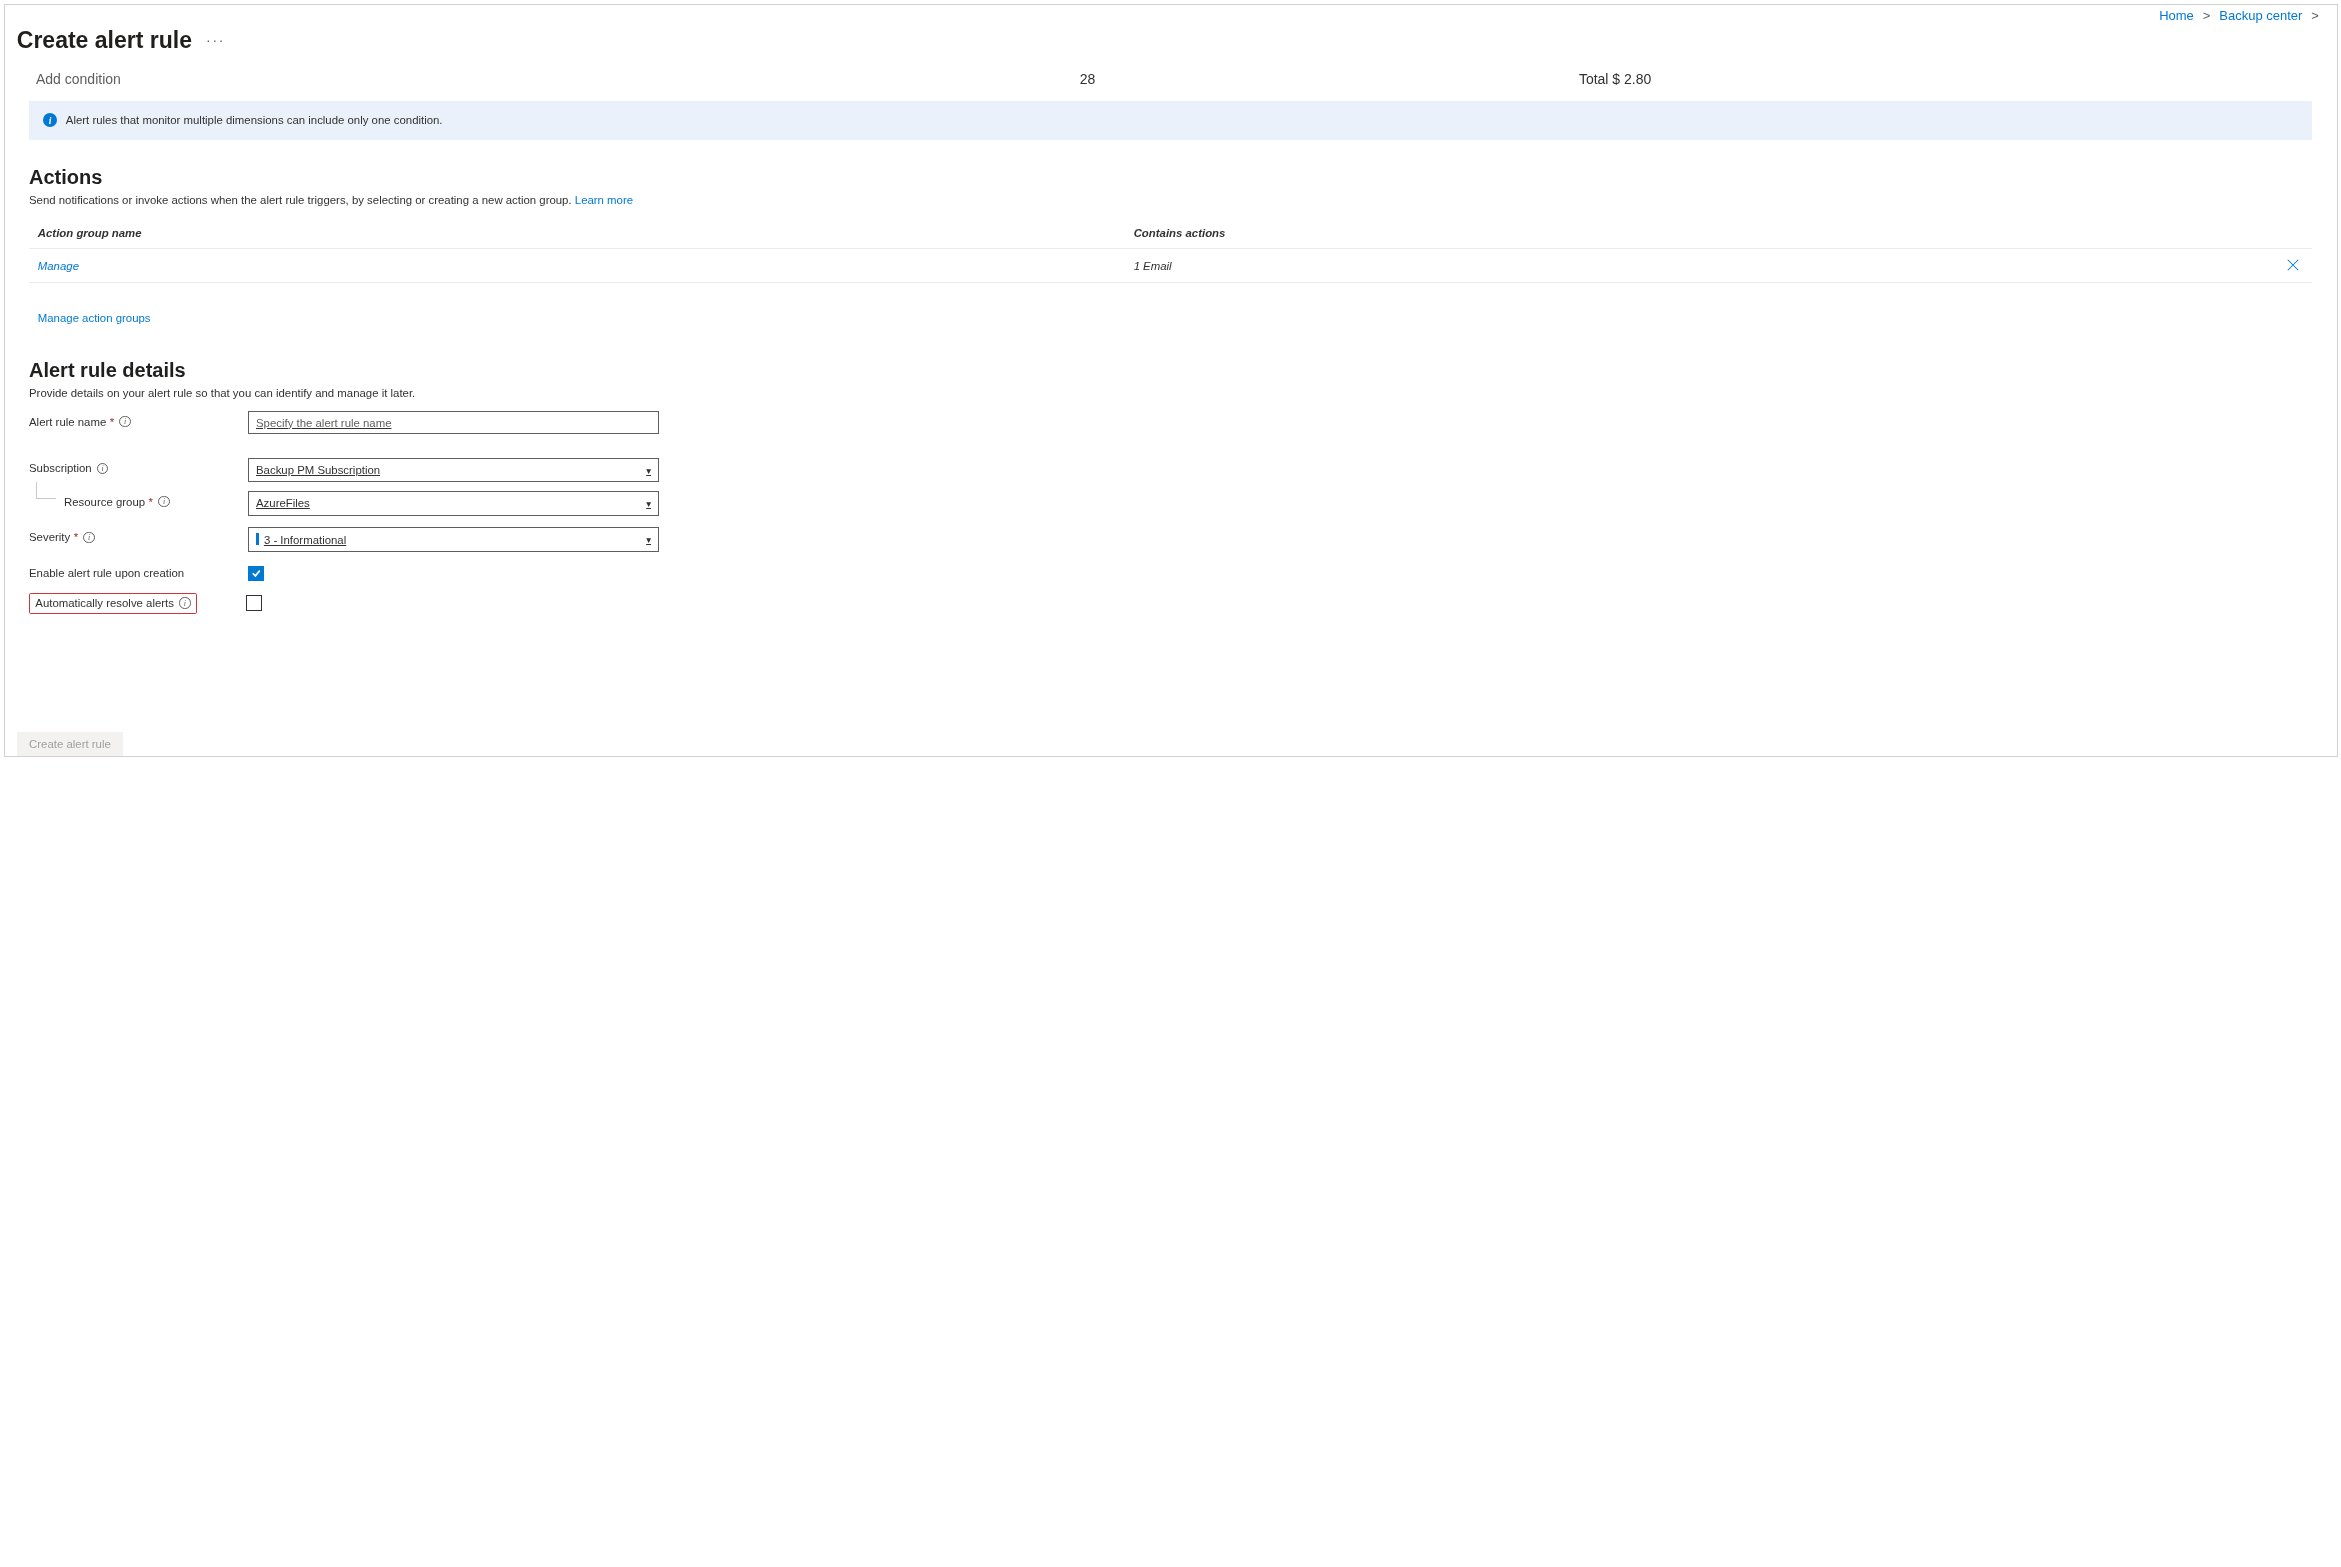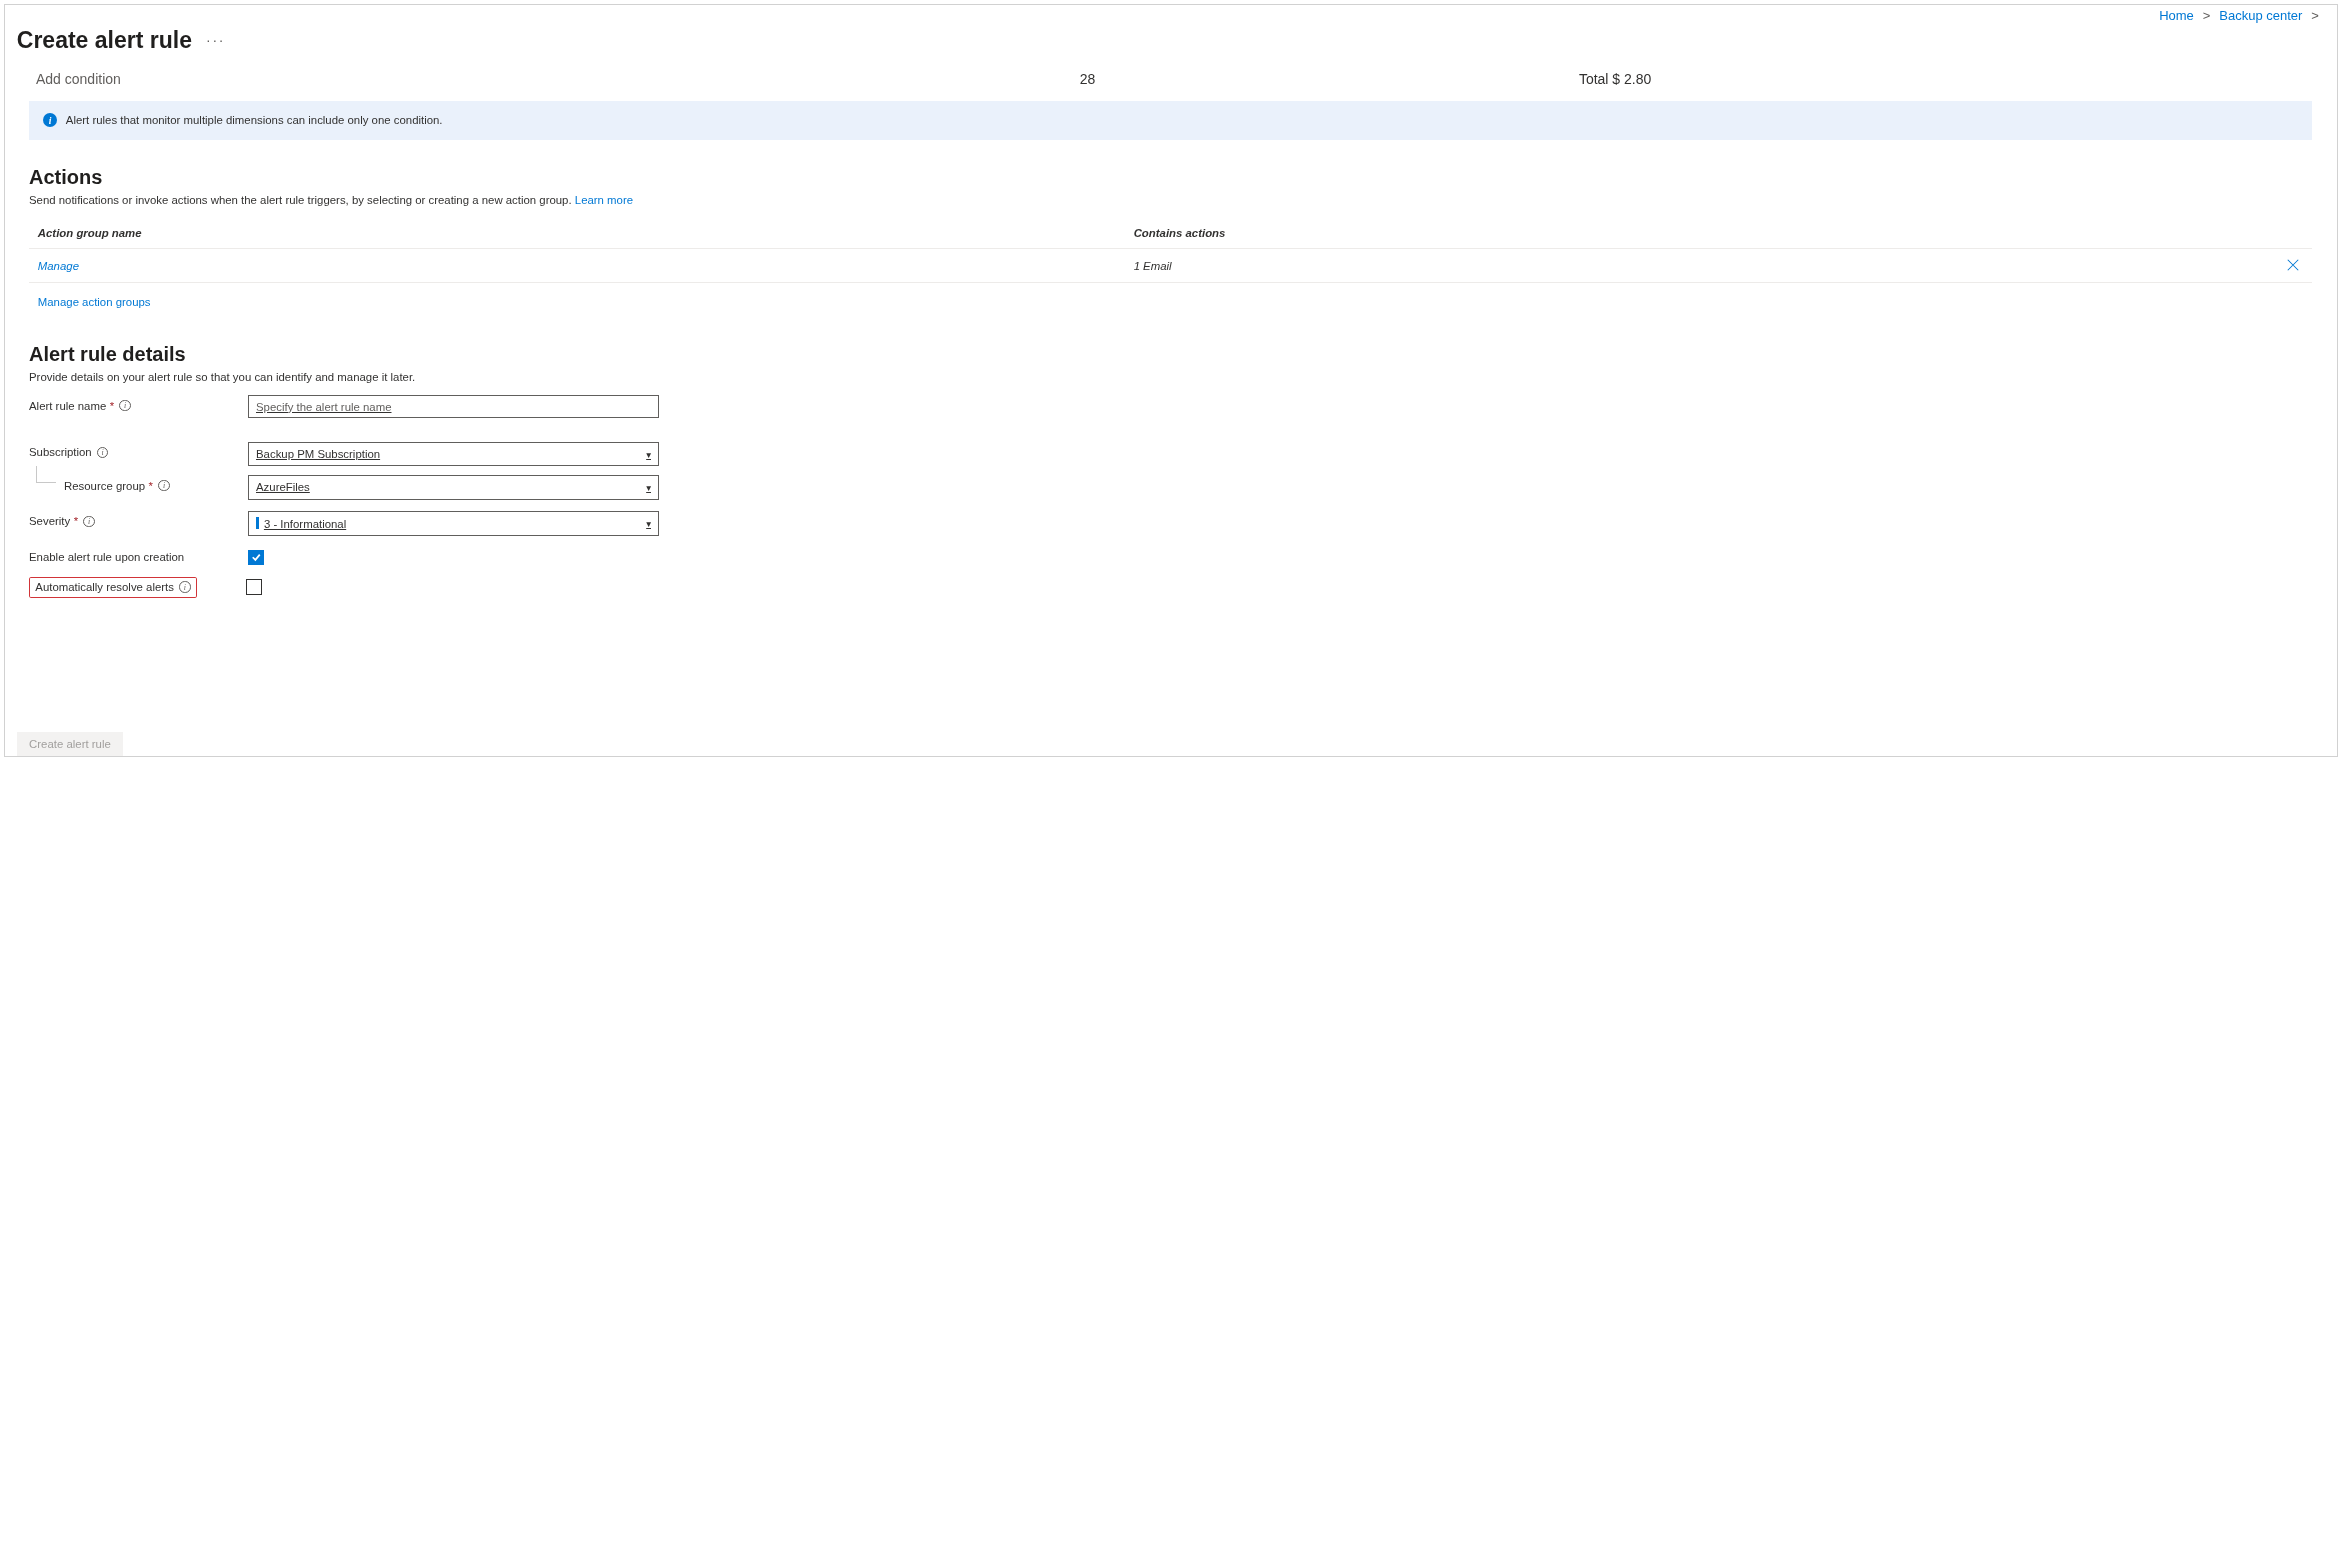--- a/index.html
+++ b/index.html
@@ -86,21 +86,21 @@
     font-size: 20px;
     font-weight: 600;
     color: #201f1e;
     margin-bottom: 5.3px;
   }
   .section-desc {
     font-size: 11.4px;
     color: #323130;
     margin-bottom: 12.3px;
   }
-  .link { color: #0078d4; text-decoration: none; cursor: pointer; }
+  .link { color: #0078d4; text-decoration: none; cursor: pointer; margin-top: 16px; }
   .table {
     width: 100%;
     border-collapse: collapse;
     margin-bottom: 5.3px;
     font-style: italic;
   }
   .table th, .table td {
     text-align: left;
     padding: 8.8px 8.8px;
     border-bottom: 0.9px solid #edebe9;

